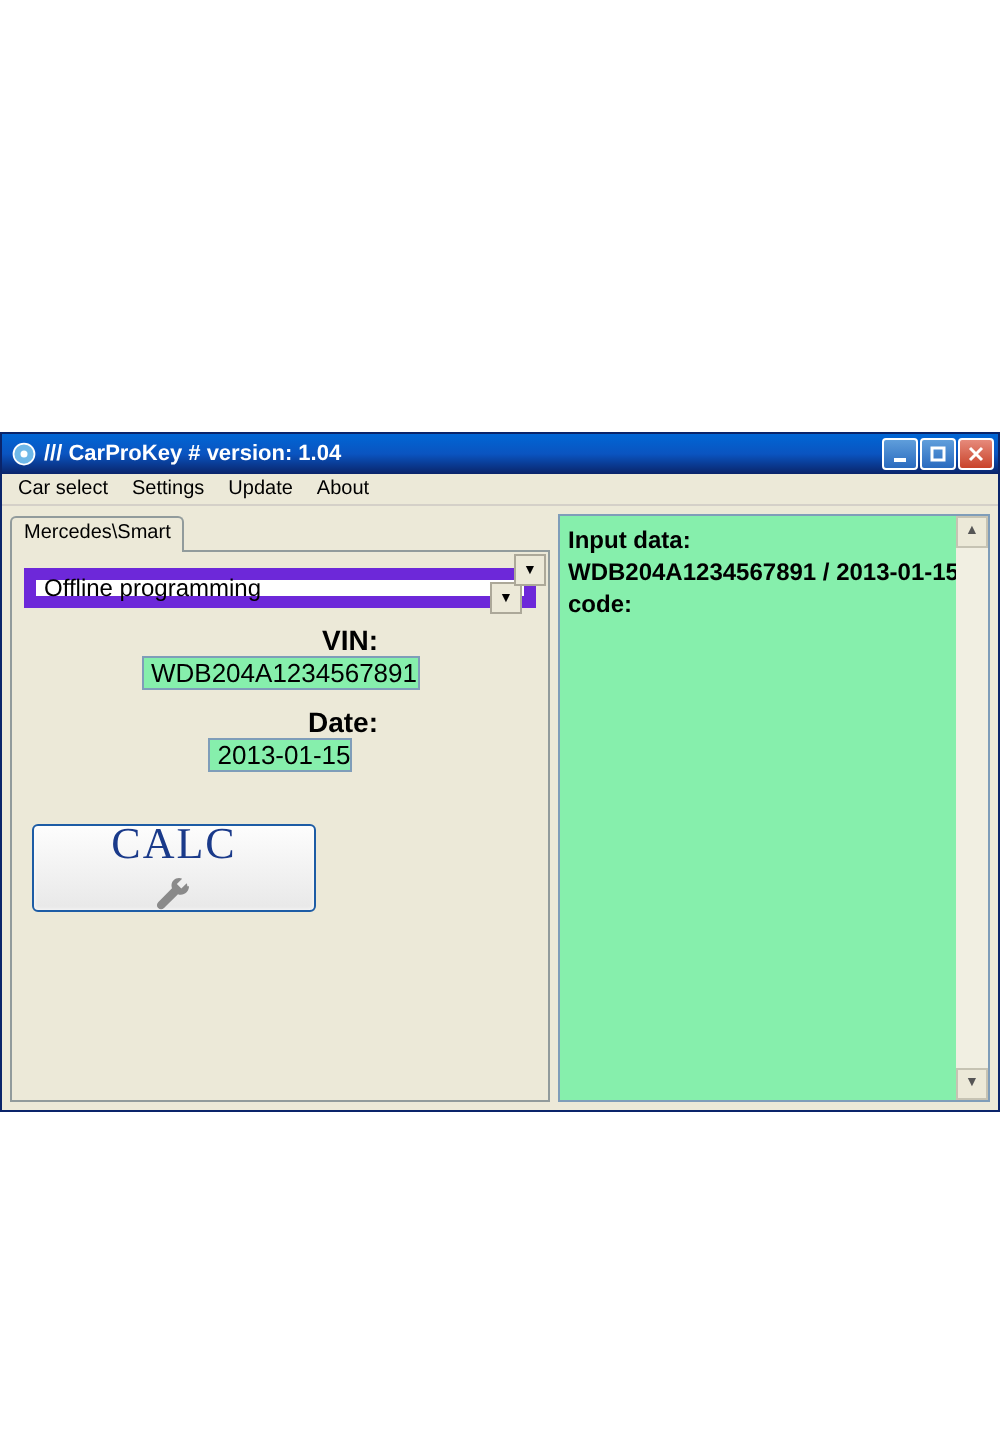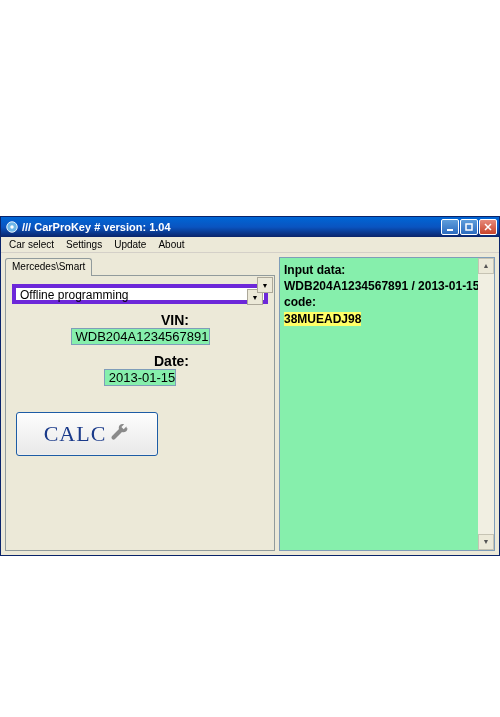--- a/index.html
+++ b/index.html
@@ -107,23 +107,24 @@
     .tab-body {
       border: 1px solid #919b9c;
       background: #ece9d8;
       flex: 1;
       padding: 8px 6px;
       position: relative;
     }
     .combo {
       width: 100%;
       height: 20px;
-      border: 4px solid #6d28d9;
+      border: 6px solid #6d28d9;
       background: #fff;
       display: flex;
+      align-items: center;
       font-size: 12px;
       padding-left: 4px;
       position: relative;
     }
     .combo-arrow {
       position: absolute;
       right: 1px;
       top: 1px;
       width: 16px;
       height: 16px;
@@ -167,20 +168,21 @@
       border-radius: 3px;
       display: flex;
       align-items: center;
       justify-content: center;
       font-family: Georgia, serif;
       font-size: 22px;
       color: #1a3a8a;
       letter-spacing: 1px;
       gap: 4px;
       box-shadow: inset 0 0 2px #fff;
+      flex-direction: column;
     }
     .calc-icon {
       width: 20px;
       height: 20px;
     }
     .right-panel {
       flex: 1;
       padding: 4px 4px 4px 0;
     }
     .output {
@@ -299,21 +301,20 @@
         </div>
 
       </div>
     </div>
 
     <div class="right-panel">
       <div class="output">
         <div class="output-line">Input data:</div>
         <div class="output-line">WDB204A1234567891 / 2013-01-15</div>
         <div class="output-line">code:</div>
-        <div class="output-line"><span class="hl">38MUEADJ98</span></div>
 
         <div class="scrollbar-v">
           <div class="sb-btn">▲</div>
           <div class="sb-track"></div>
           <div class="sb-btn">▼</div>
         </div>
       </div>
     </div>
 
   </div>

